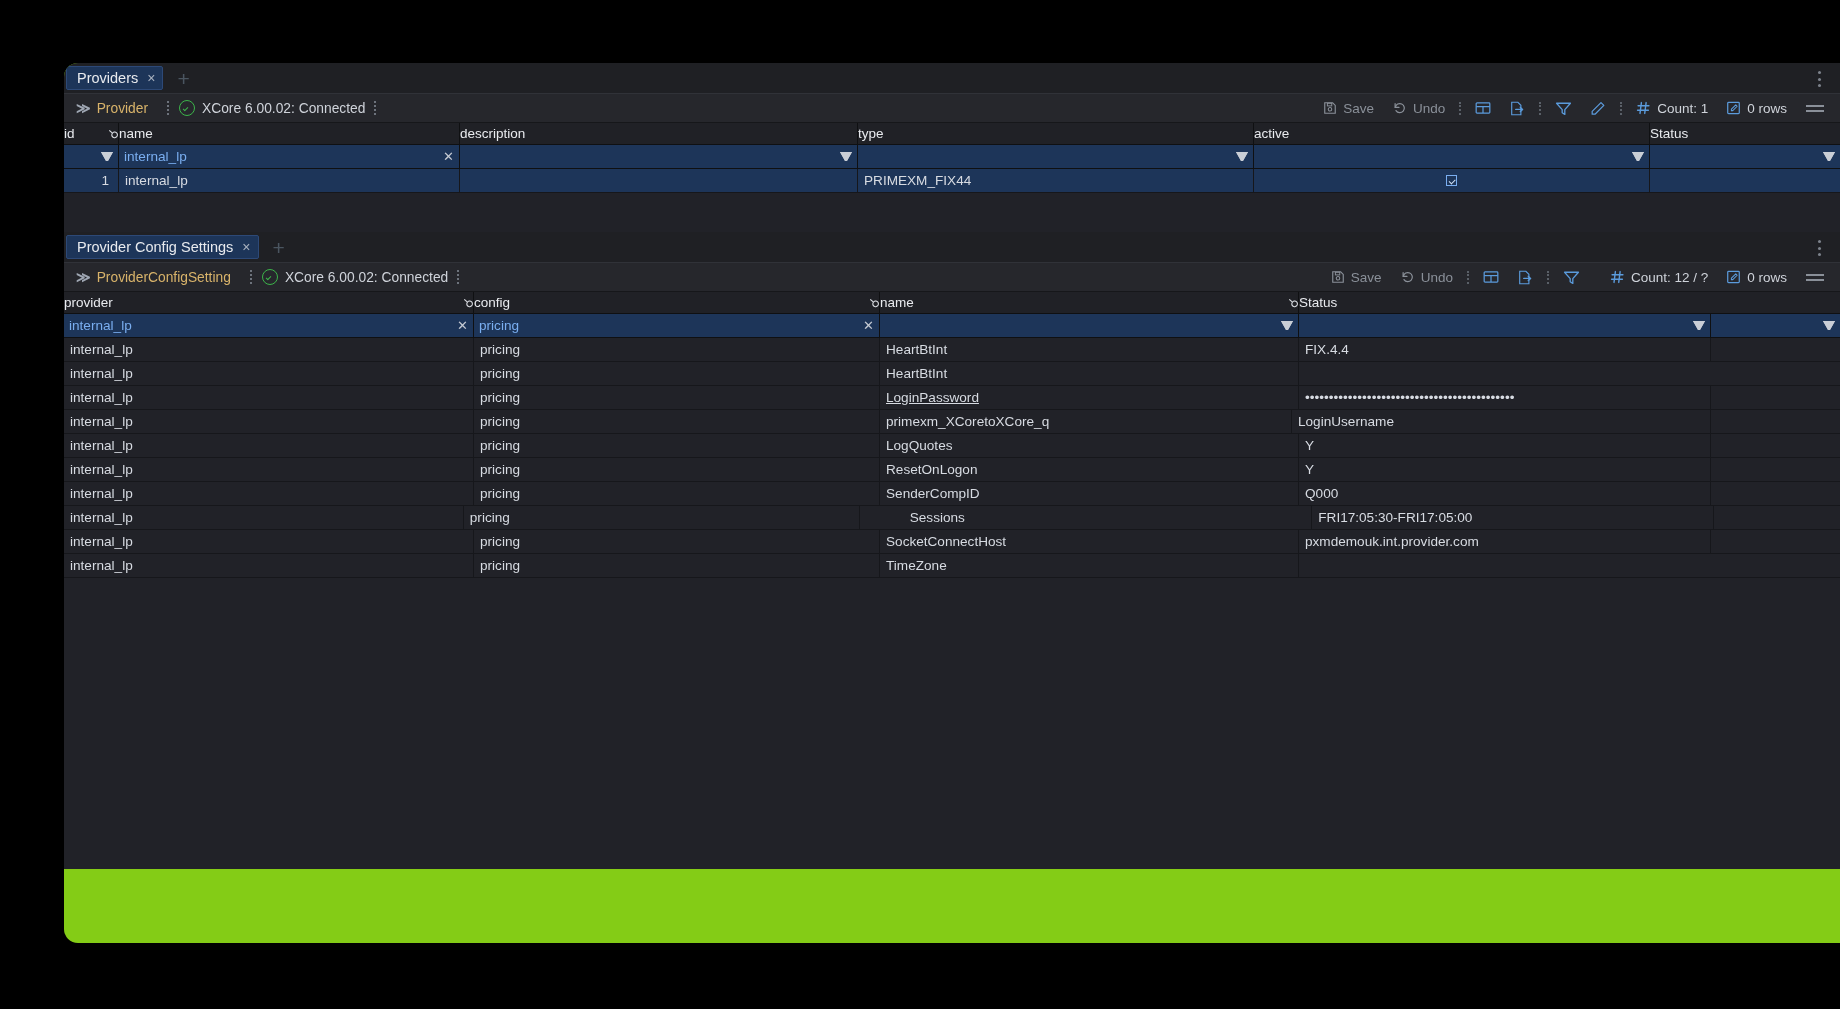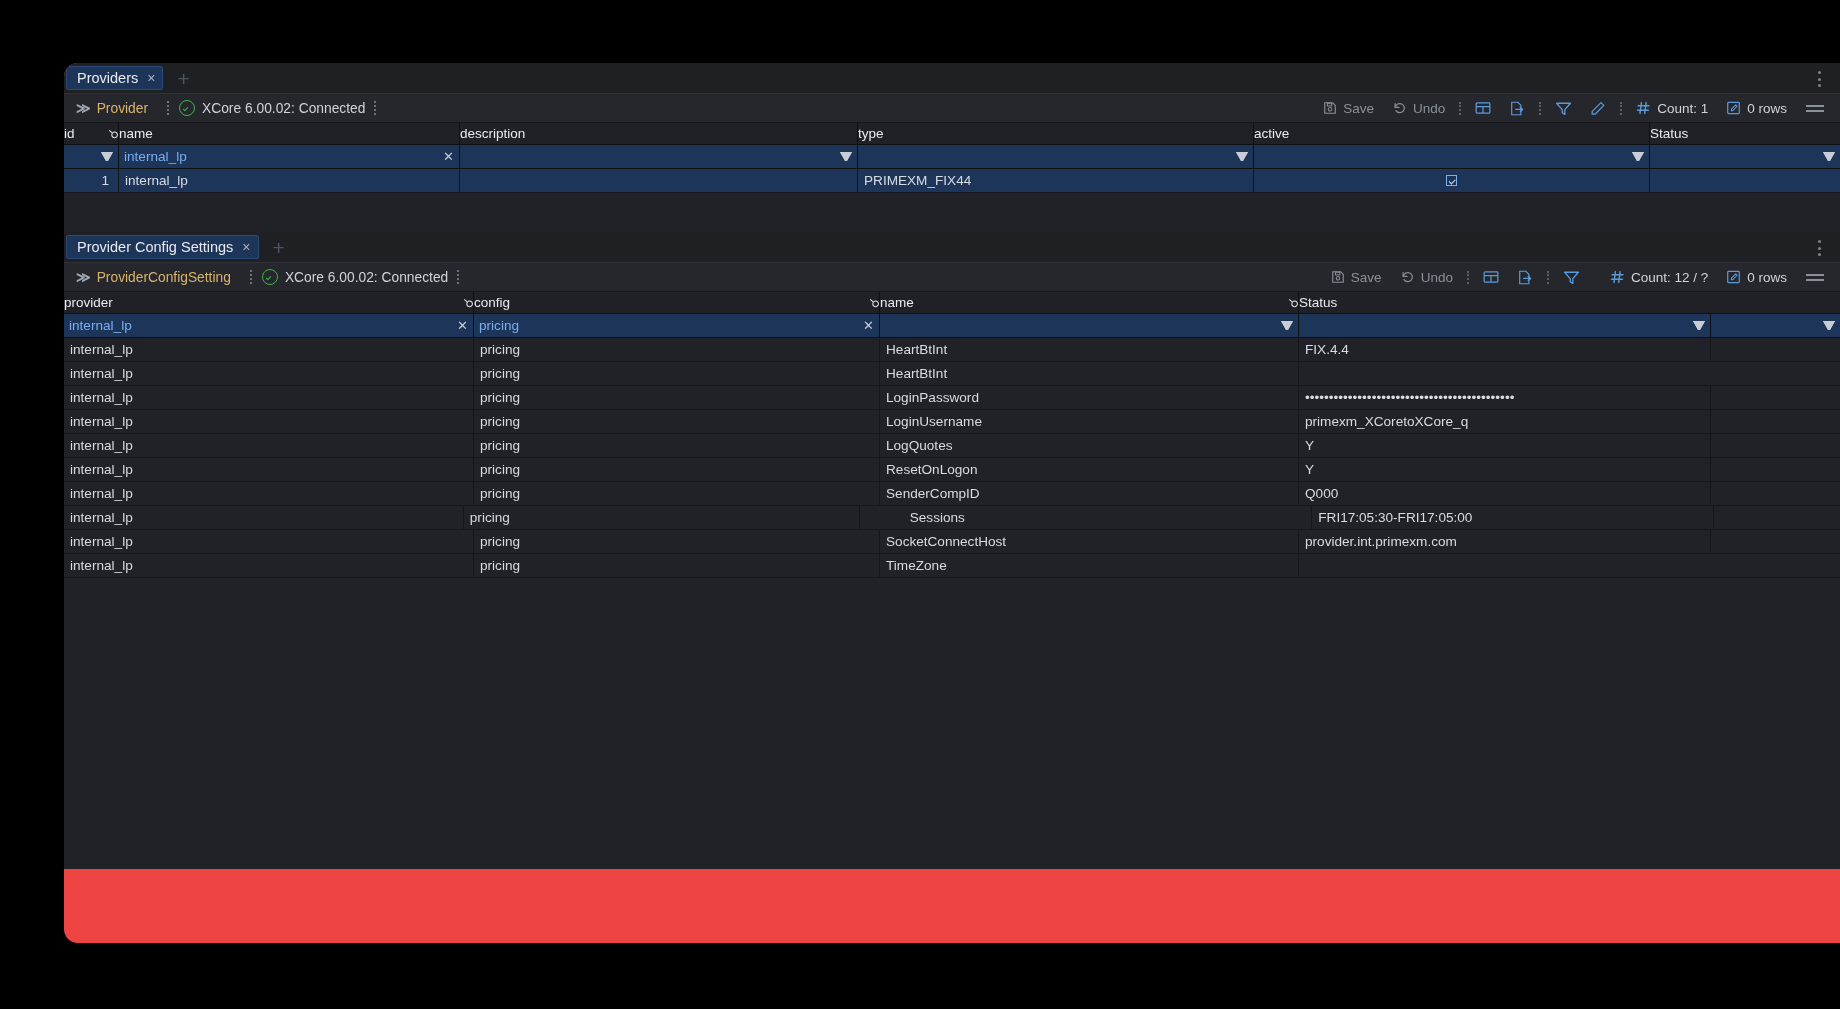--- a/index.html
+++ b/index.html
@@ -11,21 +11,21 @@
     overflow: hidden;
     font-family: "Liberation Sans", sans-serif;
   }
 
   #app {
     position: absolute;
     left: 64px;
     top: 63px;
     width: 1776px;
     height: 880px;
-    background: #ef4444;
+    background: #84cc16;
     border-radius: 14px 0 0 14px;
     overflow: hidden;
   }
 
   
   .panel { position: relative; width: 100%; }
 
   .tabstrip {
     height: 30px;
     display: flex;
@@ -554,29 +554,29 @@
           </div>
           <div class="grid-row drow">
             <div class="cell" style="width: 410px;">internal_lp</div>
             <div class="cell" style="width: 406px;">pricing</div>
             <div class="cell" style="width: 419px;">HeartBtInt</div>
             <div class="cell" style="width: 129px; border-right: none;"></div>
           </div>
           <div class="grid-row drow">
             <div class="cell" style="width: 410px;">internal_lp</div>
             <div class="cell" style="width: 406px;">pricing</div>
-            <div class="cell" style="width: 419px;">LoginPassword</div>
+            <div class="cell" style="width: 419px; text-decoration: underline;">LoginPassword</div>
             <div class="cell" style="width: 412px;">••••••••••••••••••••••••••••••••••••••••••••</div>
             <div class="cell" style="width: 129px; border-right: none;"></div>
           </div>
           <div class="grid-row drow">
             <div class="cell" style="width: 410px;">internal_lp</div>
             <div class="cell" style="width: 406px;">pricing</div>
+            <div class="cell" style="width: 412px;">primexm_XCoretoXCore_q</div>
             <div class="cell" style="width: 419px;">LoginUsername</div>
-            <div class="cell" style="width: 412px;">primexm_XCoretoXCore_q</div>
             <div class="cell" style="width: 129px; border-right: none;"></div>
           </div>
           <div class="grid-row drow">
             <div class="cell" style="width: 410px;">internal_lp</div>
             <div class="cell" style="width: 406px;">pricing</div>
             <div class="cell" style="width: 419px;">LogQuotes</div>
             <div class="cell" style="width: 412px;">Y</div>
             <div class="cell" style="width: 129px; border-right: none;"></div>
           </div>
           <div class="grid-row drow">
@@ -597,21 +597,21 @@
             <div class="cell" style="width: 410px;">internal_lp</div>
             <div class="cell" style="width: 406px;">pricing</div>
             <div class="cell" style="width: 419px; margin-left: 44px;">Sessions</div>
             <div class="cell" style="width: 412px;">FRI17:05:30-FRI17:05:00</div>
             <div class="cell" style="width: 129px; border-right: none;"></div>
           </div>
           <div class="grid-row drow">
             <div class="cell" style="width: 410px;">internal_lp</div>
             <div class="cell" style="width: 406px;">pricing</div>
             <div class="cell" style="width: 419px;">SocketConnectHost</div>
-            <div class="cell" style="width: 412px;">provider.int.primexm.com</div>
+            <div class="cell" style="width: 412px;">pxmdemouk.int.provider.com</div>
             <div class="cell" style="width: 129px; border-right: none;"></div>
           </div>
           <div class="grid-row drow">
             <div class="cell" style="width: 410px;">internal_lp</div>
             <div class="cell" style="width: 406px;">pricing</div>
             <div class="cell" style="width: 419px;">TimeZone</div>
             <div class="cell" style="width: 129px; border-right: none;"></div>
           </div>
         </div>
       <div style="height:291px;background:#212228"></div>

